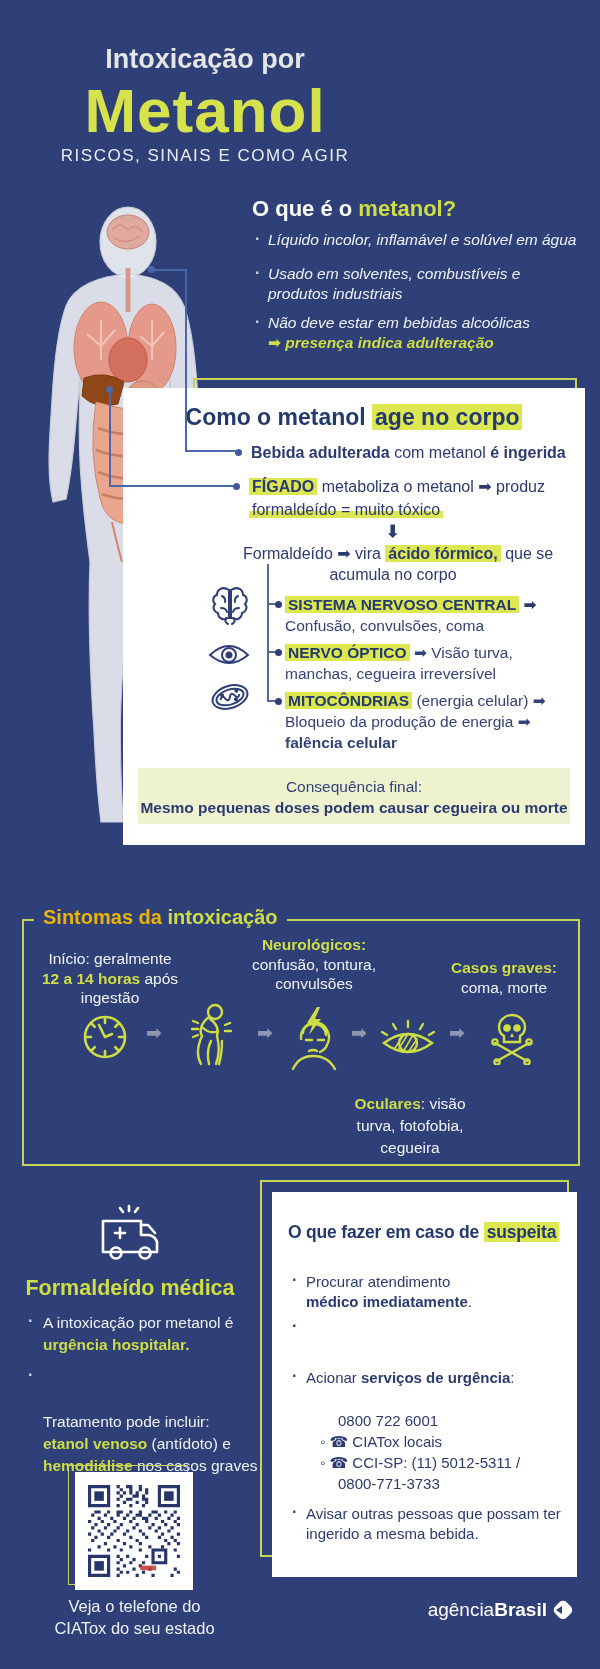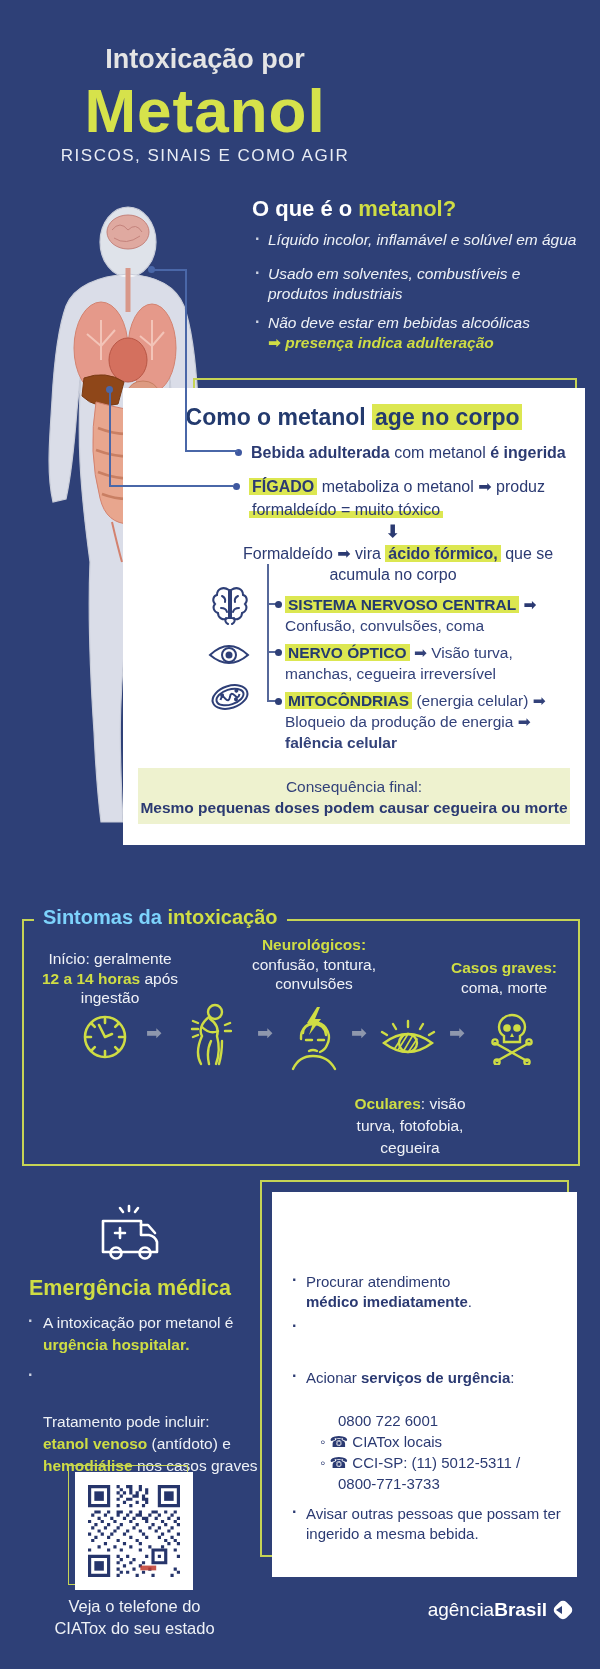--- a/index.html
+++ b/index.html
@@ -2,21 +2,21 @@
 <html><head>
 <meta charset="utf-8">
 <style>
   html,body{margin:0;padding:0;background:#20militar;}
   body{margin:0;background:#1c2a55;font-family:"Liberation Sans","DejaVu Sans",sans-serif;}
   #page{position:relative;width:600px;height:1669px;background:#2e4077;overflow:hidden;margin:0 auto;}
   .abs{position:absolute;}
   .nw{white-space:nowrap;}
   .ctr{text-align:center;}
   .green{color:#cfdd44;}
-  .white{color:#7dd3fc;}
+  .white{color:#eab308;}
   .navy{color:#2b3a72;}
   .b{font-weight:bold;}
   .hl{background:#dce751;padding:0 3px;}
   .hlu{background:linear-gradient(to bottom,transparent 60%,#dce751 60%);padding:0 3px;}
   .line{position:absolute;background:#4a67a8;}
   .dotc{position:absolute;width:7px;height:7px;border-radius:50%;background:#4a67a8;}
   .cardot{position:absolute;width:7px;height:7px;border-radius:50%;background:#3f58a0;}
   .treedot{position:absolute;width:7px;height:7px;border-radius:50%;background:#2e3f77;}
   .tree{position:absolute;background:#56689a;}
   .garrow{position:absolute;color:#8e97ad;font-size:19px;font-weight:bold;}
@@ -285,21 +285,21 @@
   <svg class="abs" style="left:99px;top:1203px;" width="64" height="62" viewBox="0 0 64 62">
     <g fill="none" stroke="#ffffff" stroke-width="2.6" stroke-linecap="round" stroke-linejoin="round">
       <path d="M30,8 v-5 M24,9 l-3,-4 M36,9 l3,-4"></path>
       <path d="M4,18 h38 v14 l8,0 q6,1 8,7 v10 h-54 z"></path>
       <path d="M42,22 h7 l7,8"></path>
       <circle cx="17" cy="50" r="5.5"></circle>
       <circle cx="46" cy="50" r="5.5"></circle>
       <path d="M21,25 v10 M16,30 h10"></path>
     </g>
   </svg>
-  <div class="abs ctr em-h nw" style="left:17px;top:1276px;width:226px;">Emergência médica</div>
+  <div class="abs ctr em-h nw" style="left:17px;top:1276px;width:226px;">Formaldeído médica</div>
 
   <span class="bdot" style="left:28px;top:1312px;">·</span>
   <div class="abs em-t" style="left:43px;top:1312px;width:215px;">
     <div class="nw">A intoxicação por metanol é</div>
     <div class="nw green b">urgência hospitalar.</div>
   </div>
   <span class="bdot" style="left:28px;top:1366px;">·</span>
   <div class="abs em-t" style="left:43px;top:1366px;width:215px;margin-top:45px;">
     <div class="nw">Tratamento pode incluir:</div>
     <div class="nw"><span class="green b">etanol venoso</span><span> (antídoto) e</span></div>
@@ -322,20 +322,23 @@
     </g>
     <rect x="16.5" y="25.4" width="5" height="1.5" fill="#c0392b" opacity="0.85"></rect>
   </svg>
   <div class="abs ctr em-t" style="left:32px;top:1595px;width:205px;font-size:16.5px;">
     <div class="nw">Veja o telefone do</div>
     <div class="nw">CIATox do seu estado</div>
   </div>
 
   <div id="act-green"></div>
   <div id="act-card">
+    <div class="abs act-title nw" style="left:16px;top:30px;">
+      <span>O que fazer em caso de </span><span class="hl">suspeita</span>
+    </div>
 
     <span class="abs act-dot b" style="left:20px;top:79px;">·</span>
     <div class="abs act-t" style="left:34px;top:80px;width:260px;">
       <div class="nw">Procurar atendimento</div>
       <div class="nw"><span class="b">médico imediatamente</span><span>.</span></div>
     </div>
 
     <span class="abs act-dot b" style="left:20px;top:125px;">·</span>
 
     <span class="abs act-dot b" style="left:20px;top:175px;">·</span>

